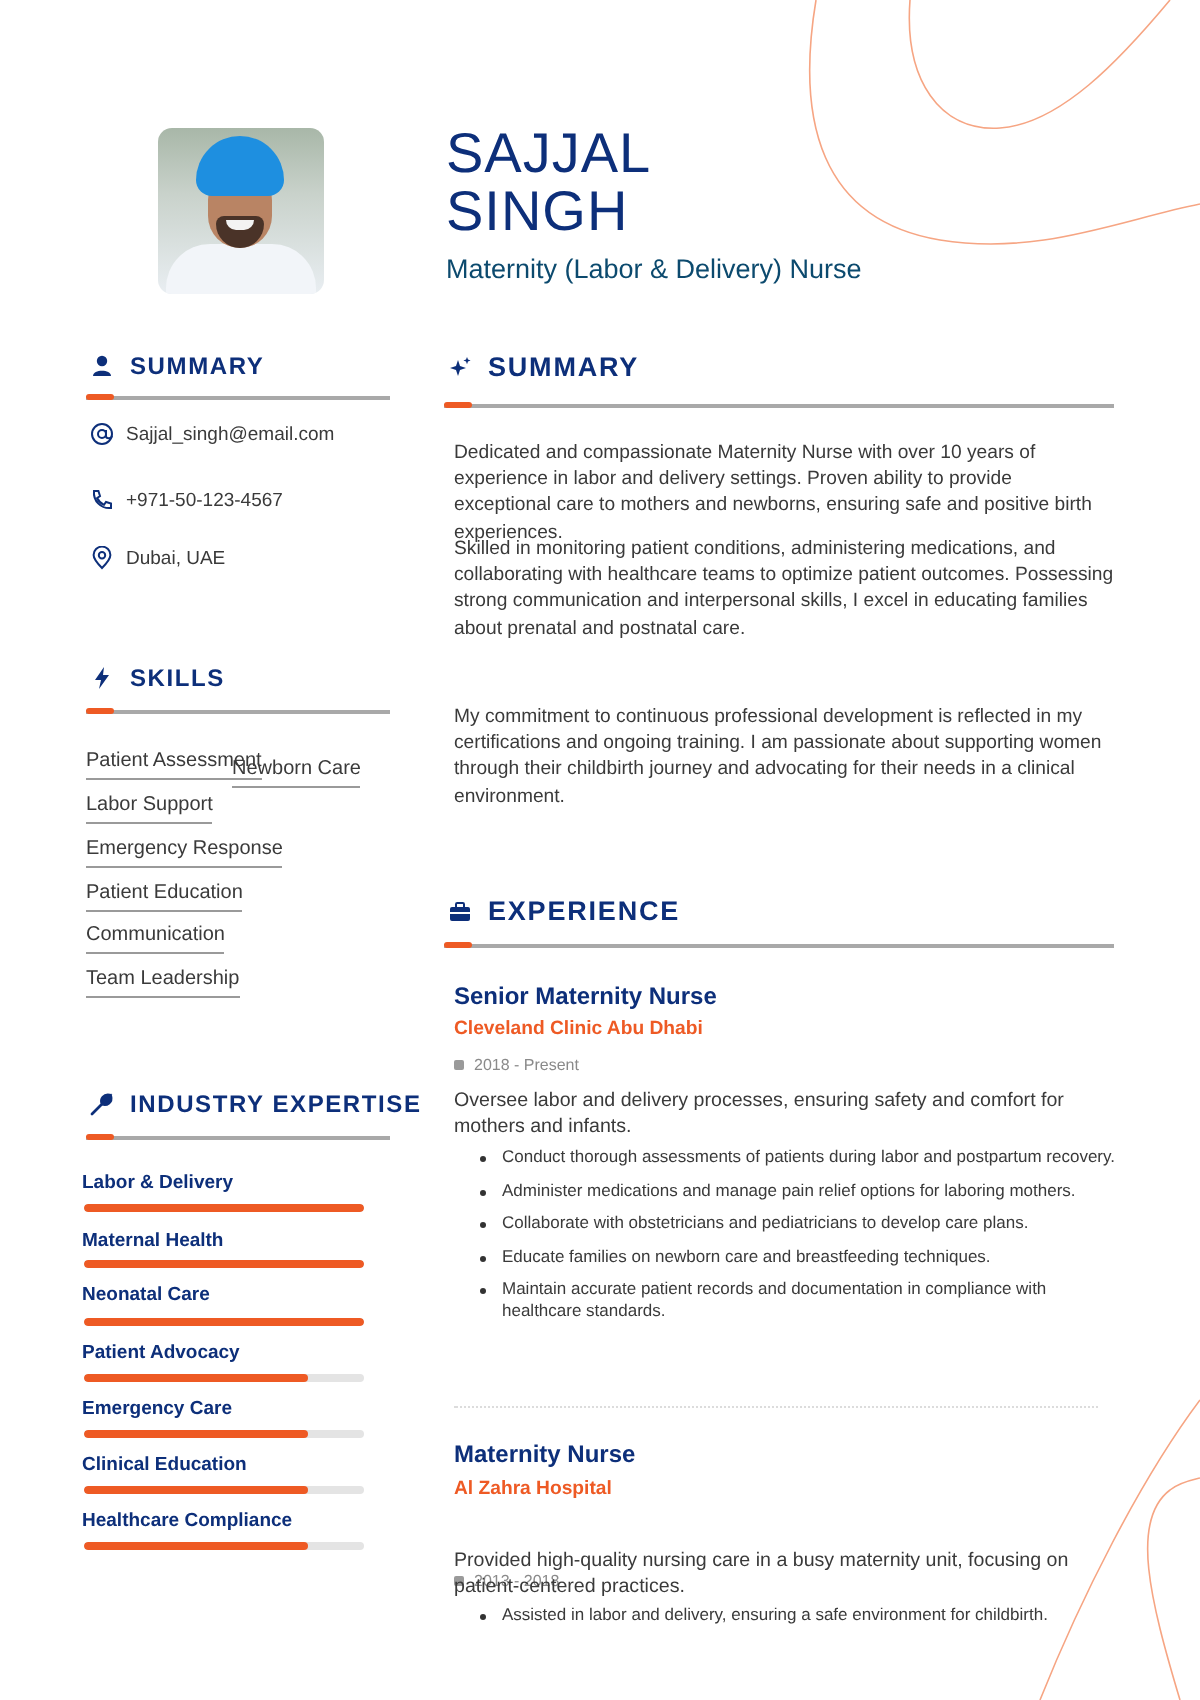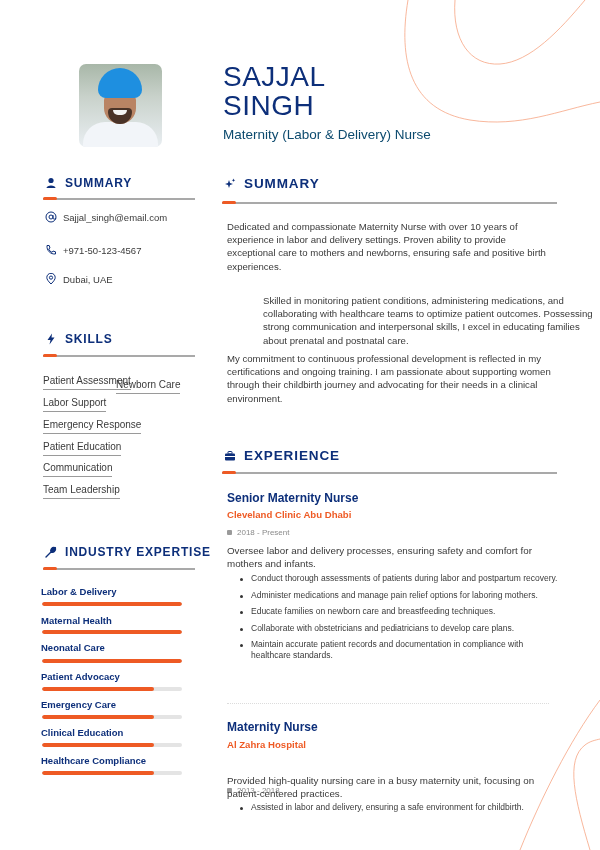--- a/index.html
+++ b/index.html
@@ -172,21 +172,21 @@
       <path d="M5 2 L6 5 L9 6 L6 7 L5 10 L4 7 L1 6 L4 5 Z" fill="#0d2f7a"></path>
       <path d="M9.5 0.5 L10 1.8 L11.3 2.3 L10 2.8 L9.5 4.1 L9 2.8 L7.7 2.3 L9 1.8 Z" fill="#0d2f7a"></path>
     </svg>
   <span class="title">SUMMARY</span>
 </div>
 <div class="rule" style="left:222px; top:202px; width:335px;">
     <span class="acc"></span>
   </div>
 
 <p class="para" style="top:220px;">Dedicated and compassionate Maternity Nurse with over 10 years of experience in labor and delivery settings. Proven ability to provide exceptional care to mothers and newborns, ensuring safe and positive birth experiences.</p>
-<p class="para" style="top:294px;margin-left:36px;">Skilled in monitoring patient conditions, administering medications, and collaborating with healthcare teams to optimize patient outcomes. Possessing strong communication and interpersonal skills, I excel in educating families about prenatal and postnatal care.</p>
+<p class="para" style="top:268px;">Skilled in monitoring patient conditions, administering medications, and collaborating with healthcare teams to optimize patient outcomes. Possessing strong communication and interpersonal skills, I excel in educating families about prenatal and postnatal care.</p>
 <p class="para" style="top:352px;">My commitment to continuous professional development is reflected in my certifications and ongoing training. I am passionate about supporting women through their childbirth journey and advocating for their needs in a clinical environment.</p>
 
 <div class="sec-head big" style="left:224px; top:448px;">
   <svg class="icon" viewBox="0 0 12 12">
       <rect x="1" y="3.5" width="10" height="7" rx="1" fill="#0d2f7a"></rect>
       <rect x="4" y="1.5" width="4" height="2.5" rx="0.6" fill="none" stroke="#0d2f7a" stroke-width="1"></rect>
       <rect x="1" y="6" width="10" height="1" fill="#ffffff"></rect>
     </svg>
   <span class="title">EXPERIENCE</span>
 </div>
@@ -197,22 +197,22 @@
 <div class="job-title" style="top:491px;">Senior Maternity Nurse</div>
 <div class="company" style="top:509px;">Cleveland Clinic Abu Dhabi</div>
 <div class="dates" style="top:528px;">
   <span class="sq"></span>
   <span>2018 - Present</span>
 </div>
 <p class="job-desc" style="top:544px;">Oversee labor and delivery processes, ensuring safety and comfort for mothers and infants.</p>
 <ul class="bullets" style="top:573px;">
   <li>Conduct thorough assessments of patients during labor and postpartum recovery.</li>
   <li>Administer medications and manage pain relief options for laboring mothers.</li>
+  <li>Collaborate with obstetricians and pediatricians to develop care plans.</li>
   <li>Educate families on newborn care and breastfeeding techniques.</li>
-  <li>Collaborate with obstetricians and pediatricians to develop care plans.</li>
   <li>Maintain accurate patient records and documentation in compliance with healthcare standards.</li>
 </ul>
 
 <div class="dotted"></div>
 
 <div class="job-title" style="top:720px;">Maternity Nurse</div>
 <div class="company" style="top:739px;">Al Zahra Hospital</div>
 <div class="dates" style="top:758px;margin-top:28px;">
   <span class="sq"></span>
   <span>2013 - 2018</span>

